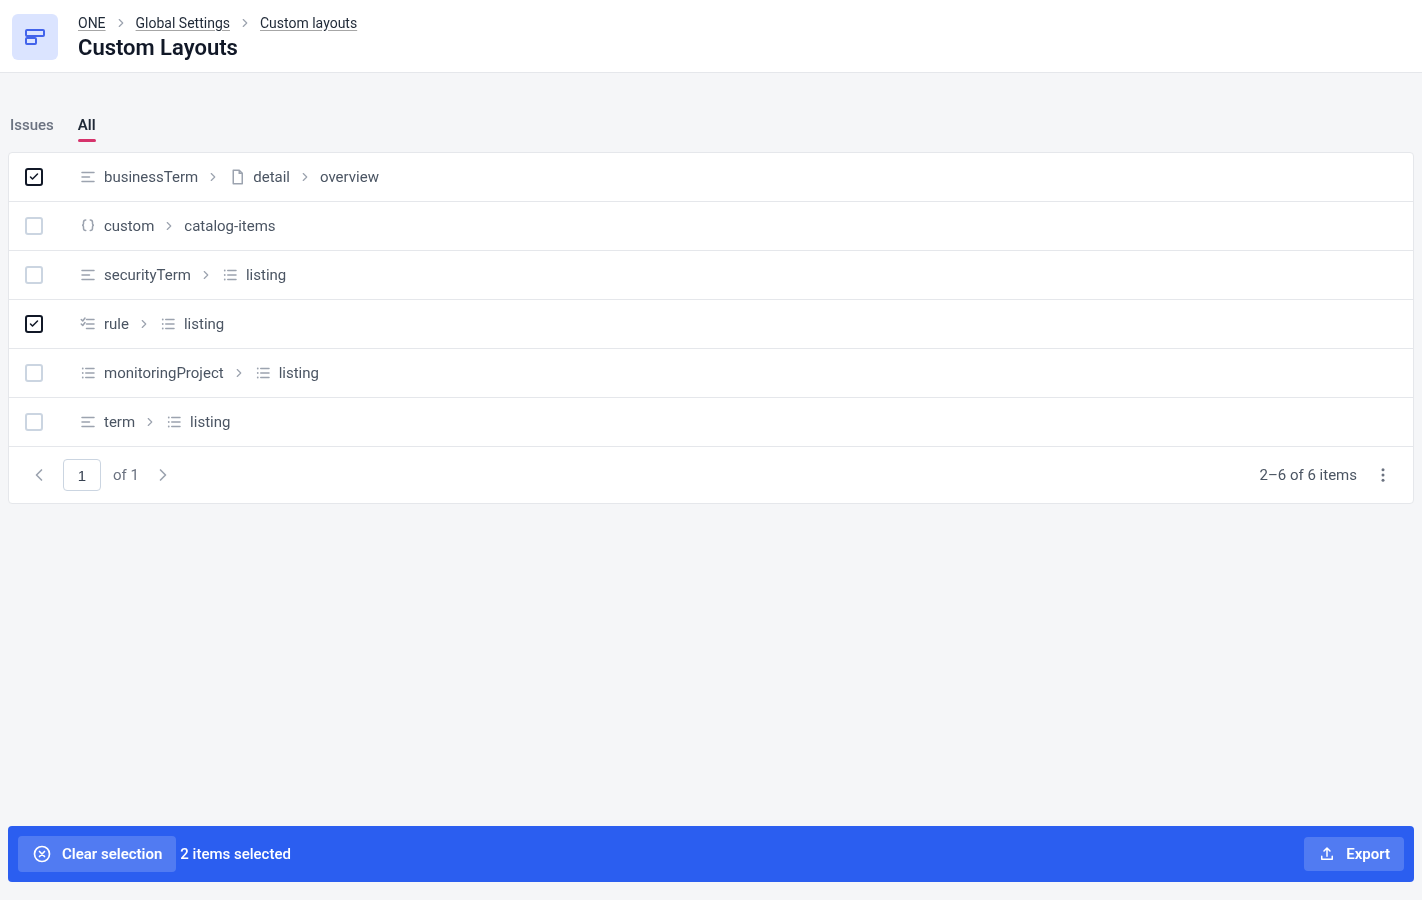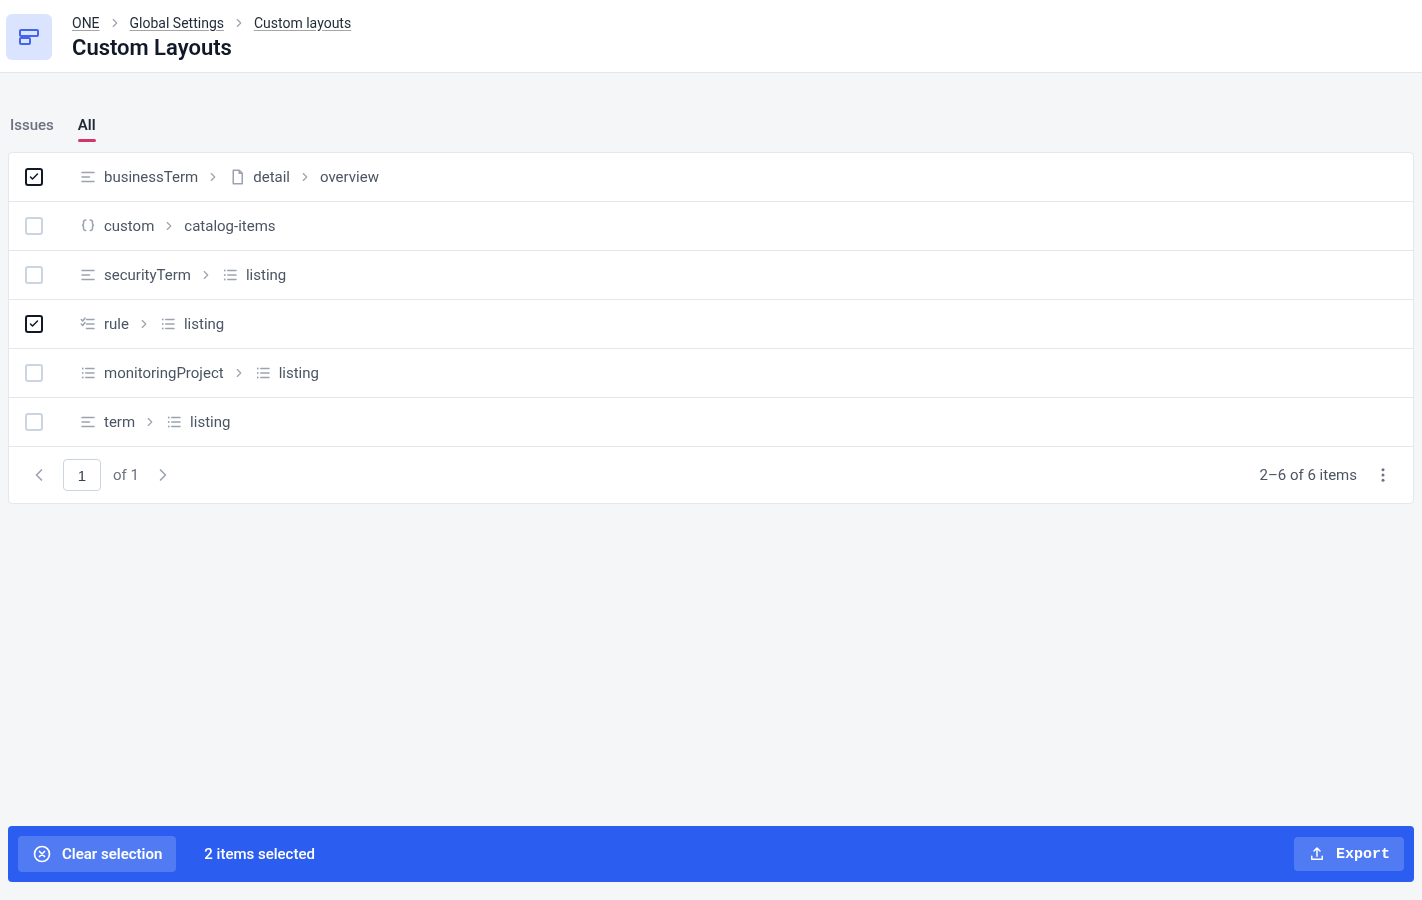--- a/index.html
+++ b/index.html
@@ -25,21 +25,21 @@
     color: var(--text-primary);
     font-size: 15px;
     height: 900px; width: 1422px;
     overflow: hidden;
     position: relative;
   }
   
   .header {
     background: var(--bg-white);
     border-bottom: 1px solid var(--border);
-    padding: 14px 12px 12px 6px;
+    padding: 14px 12px 12px 12px;
     display: flex; align-items: center;
   }
   .app-icon {
     width: 46px; height: 46px;
     background: var(--icon-bg);
     border-radius: 6px;
     display: flex; align-items: center; justify-content: center;
     margin-right: 20px;
     color: var(--icon-blue);
     flex-shrink: 0;
@@ -177,32 +177,32 @@
   .selection-bar {
     position: absolute;
     left: 8px; right: 8px; bottom: 18px;
     height: 56px;
     background: var(--selection-blue);
     border-radius: 4px;
     display: flex; align-items: center; justify-content: space-between;
     padding: 0 10px;
     color: #fff;
   }
-  .selection-left { display: flex; align-items: center; gap: 28px; }
+  .selection-left { display: flex; align-items: center; gap: 4px; }
   .sel-btn {
     display: inline-flex; align-items: center; gap: 10px;
     background: var(--selection-blue-overlay);
     border-radius: 4px;
     padding: 8px 14px;
     cursor: pointer;
     font-weight: 600;
     font-size: 15px;
   }
   .sel-label { font-size: 15px; font-weight: 500; }
-  .selection-right { display: flex; align-items: center; gap: 10px; font-family: Liberation Mono, monospace; }
+  .selection-right { display: flex; align-items: center; gap: 10px; }
   svg { display: block; }
 </style>
 </head>
 <body>
 
 <svg width="0" height="0" style="position:absolute">
   <defs>
     <symbol id="i-chevron-right" viewBox="0 0 24 24">
         <path fill="none" stroke="currentColor" stroke-width="2" stroke-linecap="round" stroke-linejoin="round" d="M9 6l6 6-6 6"></path>
       </symbol>

